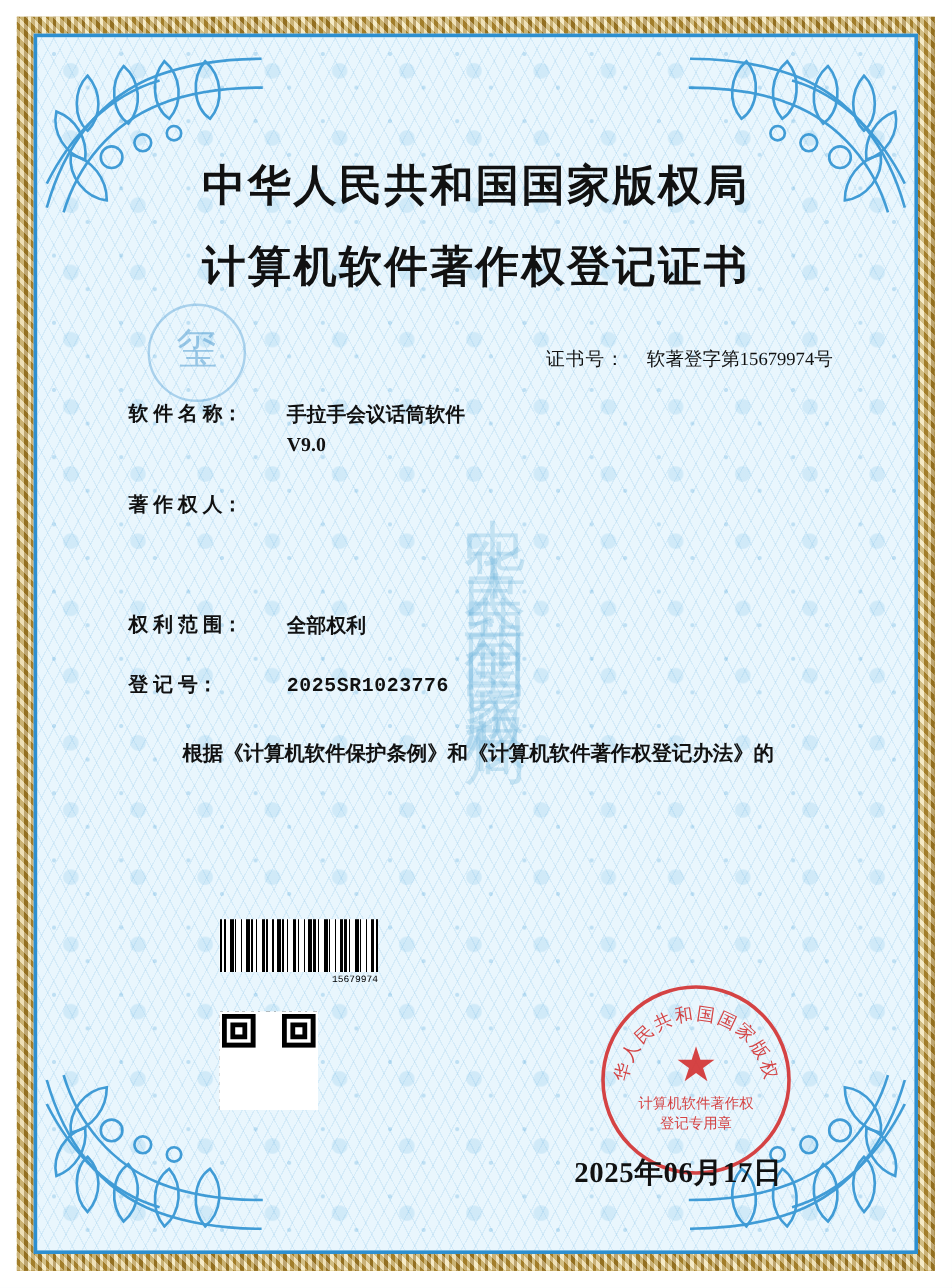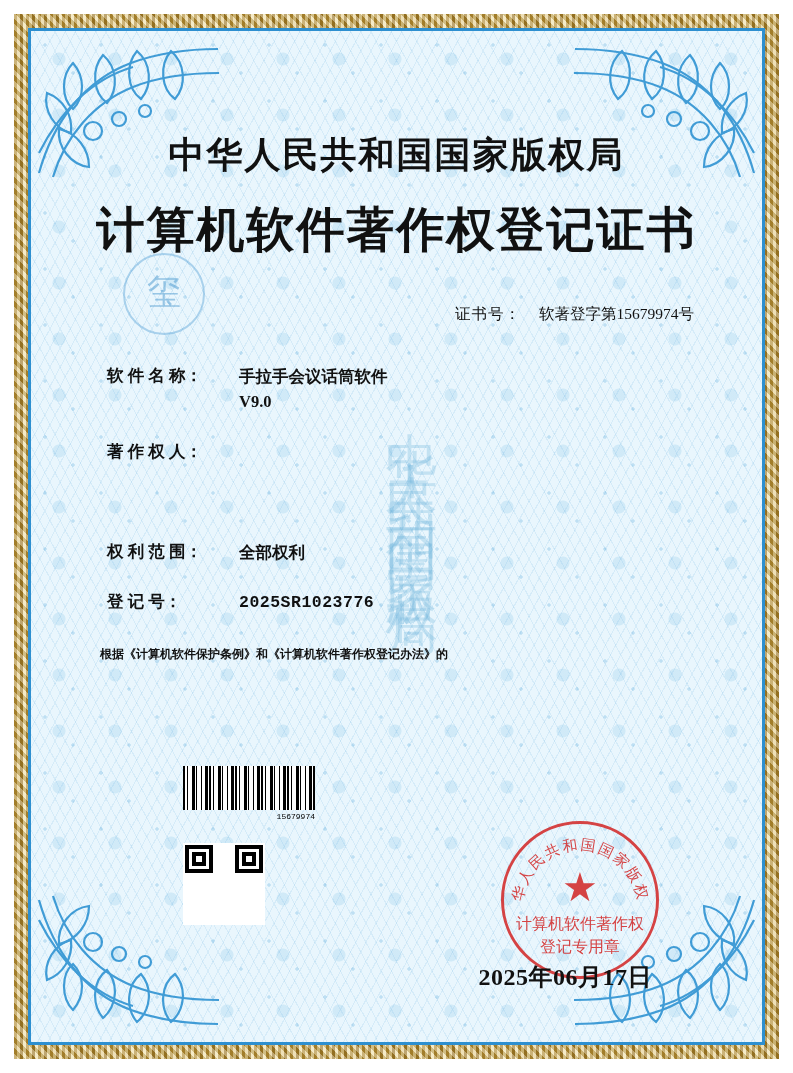--- a/index.html
+++ b/index.html
@@ -133,36 +133,36 @@
     color: #111111;
     font-family: "Liberation Serif", "DejaVu Serif", serif;
     letter-spacing: 2px;
   }
   .title-line1 {
     margin-top: 100px;
     font-size: 36px;
   }
   .title-line2 {
     margin-top: 18px;
-    font-size: 48px;
+    font-size: 36px;
   }
 
   .cert-no {
     margin-top: 42px;
     padding-right: 68px;
     text-align: right;
     font-size: 15.5px;
     color: #111;
     font-family: "Liberation Serif", serif;
   }
   .cert-no .label { letter-spacing: 1px; }
   .cert-no .value { margin-left: 18px; }
 
   .fields {
-    margin-top: 40px;
+    margin-top: 24px;
     padding-left: 76px;
     padding-right: 60px;
     font-size: 16.5px;
     color: #111;
   }
   .field-row {
     display: flex;
     align-items: flex-start;
     margin-bottom: 26px;
   }
@@ -180,23 +180,23 @@
   }
   .field-value.mono {
     font-family: "Liberation Mono", "DejaVu Sans Mono", monospace;
     font-weight: bold;
     letter-spacing: 0.5px;
   }
   .gap-block { height: 52px; }
 
   .statement {
     margin-top: 20px;
-    padding-left: 36px;
+    padding-left: 88px;
     padding-right: 64px;
-    font-size: 12px;
+    font-size: 17px;
     color: #111;
     line-height: 2.0;
     font-weight: bold;
   }
   .statement .indent { text-indent: 33px; display: block; }
 
   
   .barcode {
     position: absolute;
     left: 152px;
@@ -276,23 +276,23 @@
     font-family: "Liberation Serif", serif;
     fill: #d32b2b;
     letter-spacing: 2px;
   }
   .seal .lines {
     position: absolute;
     left: 0;
     top: 88px;
     width: 152px;
     text-align: center;
-    font-size: 16px;
+    font-size: 12px;
     line-height: 1.45;
-    font-family: Liberation Serif, serif;
+    font-family: Liberation Mono, monospace;
     color: #d32b2b;
   }
 
   .issue-date {
     position: absolute;
     left: 0;
     right: 110px;
     top: 930px;
     text-align: right;
     font-size: 24px;

